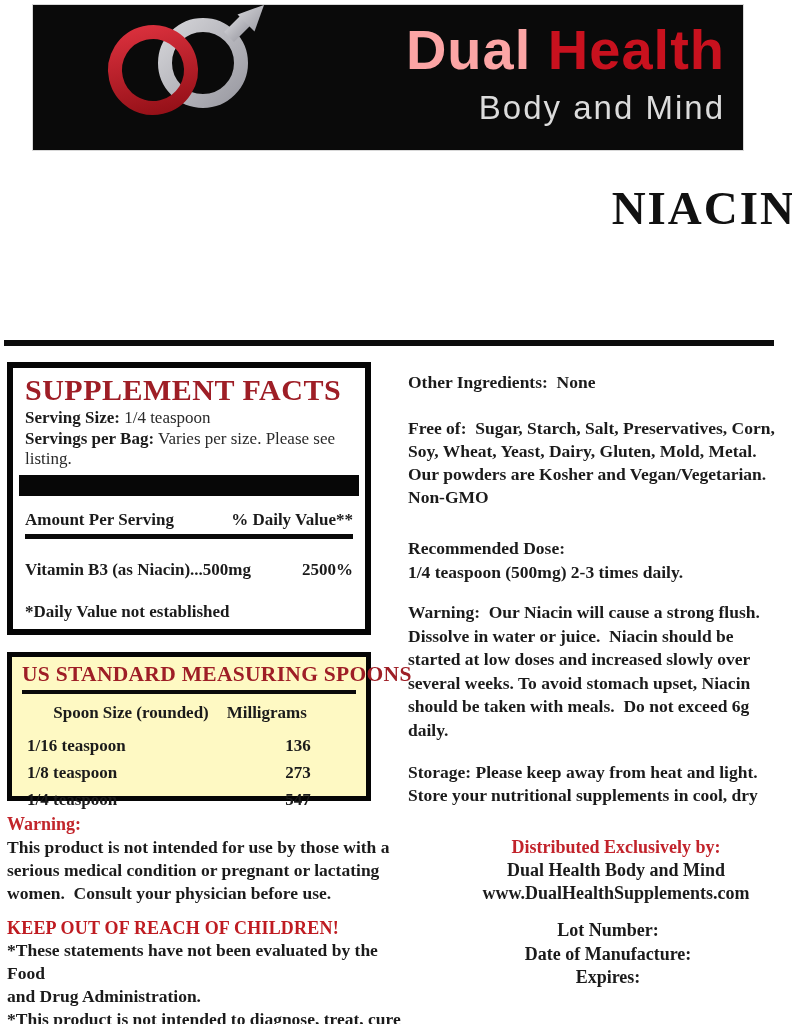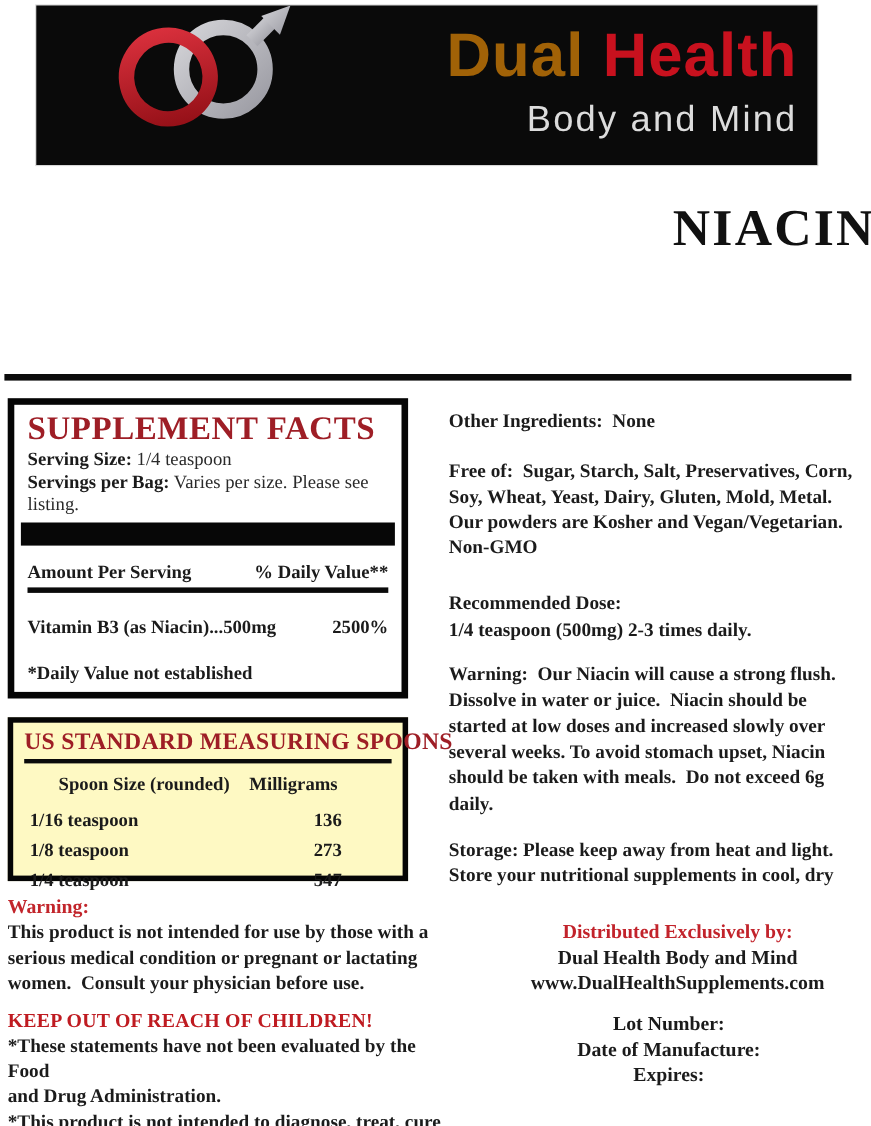--- a/index.html
+++ b/index.html
@@ -14,21 +14,21 @@
   .banner {
     position:absolute; left:33px; top:5px; width:710px; height:145px;
     background:#0a0a0a; overflow:hidden; box-shadow:0 0 0 1px #d8d8d8;
   }
   .logo { position:absolute; left:45px; top:0; }
   .brand-text {
     position:absolute; right:18px; top:16px; text-align:right;
     font-family:"Liberation Sans",sans-serif;
   }
   .brand-line { font-size:56px; font-weight:bold; letter-spacing:1px; line-height:58px; white-space:nowrap; }
-  .brand-word1 { color:#a16207; }
+  .brand-word1 { color:#fca5a5; }
   .brand-word2 { color:#c8111e; }
   .brand-tagline { font-size:33px; font-weight:normal; color:#dcdcdc; letter-spacing:2px; margin-top:10px; }
 
   
   .product-title {
     position:absolute; left:4px; top:181px; width:792px; text-align:right;
     font-size:47px; font-weight:bold; letter-spacing:2px; color:#111111;
   }
 
   

